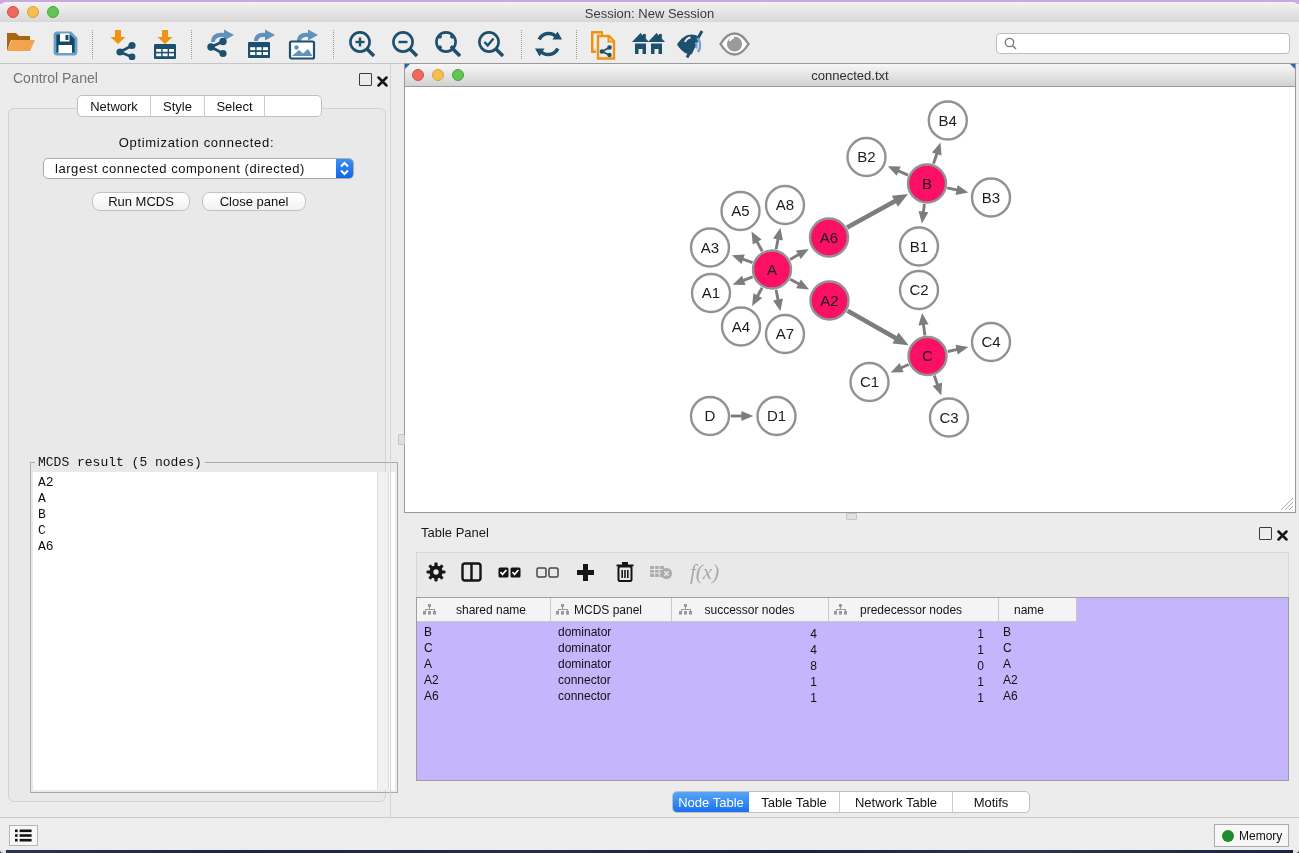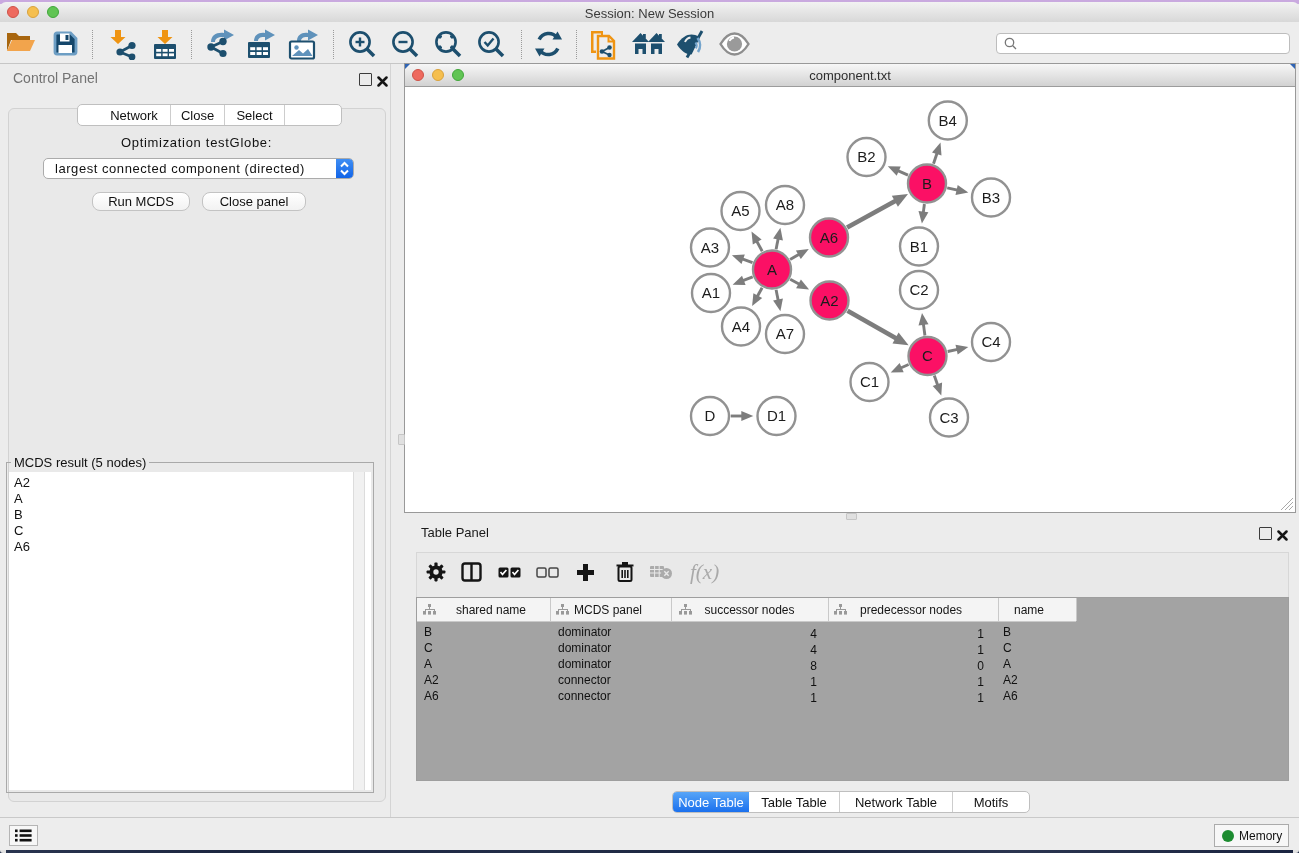--- a/index.html
+++ b/index.html
@@ -177,58 +177,58 @@
 <div class="abs" style="left:0;top:64px;width:393px;height:753px;">
   <div class="abs" style="left:13px;top:6px;font-size:14px;color:#737373;">Control Panel</div>
   <div class="winbtn" style="left:359px;top:9px;"></div>
   <div class="abs" style="left:377px;top:9px;"><svg width="11" height="11" viewBox="0 0 11 11">
         <path d="M1.5 1.5 L9.5 9.5 M9.5 1.5 L1.5 9.5" stroke="#151515" stroke-width="2.5" stroke-linecap="round"></path>
       </svg></div>
 
   <div class="abs" style="left:8px;top:44px;width:376px;height:692px;background:#e9e9e9;
        border:1px solid #d2d2d2;border-radius:6px;"></div>
 
-  <div class="seg" style="left:77px;top:40px;width:243px;height:20px;padding-left:20px;">
+  <div class="seg" style="left:77px;top:31px;width:243px;height:20px;">
     <div style="width:72px;">Network</div>
-    <div style="width:53px;">Close</div>
+    <div style="width:53px;">Style</div>
     <div style="width:59px;">Select</div>
     <div class="on" style="flex:1;margin-top:23px;">MCDS</div>
   </div>
-  <div class="abs" style="left:0;top:71px;width:393px;text-align:center;font-size:13px;letter-spacing:0.7px;color:#111;">Optimization testGlobe:</div>
+  <div class="abs" style="left:0;top:71px;width:393px;text-align:center;font-size:13px;letter-spacing:0.7px;color:#111;">Optimization connected:</div>
 
   <div class="abs" style="left:43px;top:94px;width:309px;height:19px;background:#fff;border:1px solid #ababab;border-radius:5px;">
     <div style="position:absolute;left:11px;top:2px;font-size:13px;letter-spacing:0.55px;color:#111;">largest connected component (directed)</div>
     <div style="position:absolute;right:0;top:0;width:17px;height:19px;border-radius:0 4px 4px 0;
          background:linear-gradient(#3f8ef3,#1164e8);">
       <svg width="17" height="19">
           <path d="M5 7.5 L8.5 4 L12 7.5 M5 11.5 L8.5 15 L12 11.5" fill="none" stroke="#fff" stroke-width="2"></path>
         </svg>
     </div>
   </div>
   <div class="btn" style="left:92px;top:128px;width:96px;height:16px;padding-top:1px;">Run MCDS</div>
   <div class="btn" style="left:202px;top:128px;width:102px;height:16px;padding-top:1px;">Close panel</div>
 
-  <fieldset style="position:absolute;left:6px;top:391px;width:366px;height:336px;margin:0;padding:0;
-       border:1px solid #a9a9a9;border-radius:0;">
+  <fieldset style="position:absolute;left:30px;top:391px;width:366px;height:336px;margin:0;padding:0;
+       border:1px solid #a9a9a9;border-radius:0;font-family:Liberation Mono, monospace;">
     <legend style="font-size:13px;color:#111;margin-left:4px;padding:0 3px;">MCDS result (5 nodes)</legend>
     <div style="position:absolute;left:2px;top:2px;right:2px;bottom:2px;background:#fff;
          font-size:13px;color:#111;line-height:16px;padding:3px 0 0 5px;">A2<br>A<br>B<br>C<br>A6</div>
     <div style="position:absolute;right:8px;top:2px;width:10px;bottom:2px;background:#f1f1f1;
          border-left:1px solid #dcdcdc;border-right:1px solid #dcdcdc;"></div>
   </fieldset>
 </div>
 
 <div class="abs" style="left:404px;top:63px;width:892px;height:450px;border:1px solid #999;
      box-sizing:border-box;background:#fff;">
   <div style="position:absolute;left:0;top:0;right:0;height:22px;
        background:linear-gradient(#f7f7f7,#d2d2d2);border-bottom:1px solid #9c9c9c;">
     <div class="light" style="left:7px;top:4.5px;background:#ee6a5f;border:1px solid #ce5248;box-sizing:border-box;"></div>
     <div class="light" style="left:27px;top:4.5px;background:#f5bf4f;border:1px solid #d9a23c;box-sizing:border-box;"></div>
     <div class="light" style="left:47px;top:4.5px;background:#61c454;border:1px solid #41a73b;box-sizing:border-box;"></div>
-    <div style="text-align:center;font-size:13px;color:#2e2e2e;padding-top:4px;">component.txt</div>
+    <div style="text-align:center;font-size:13px;color:#2e2e2e;padding-top:4px;">connected.txt</div>
     <div style="position:absolute;left:0;top:0;width:0;height:0;border-top:5px solid #2f64b5;border-right:5px solid transparent;"></div>
     <div style="position:absolute;right:0;top:0;width:0;height:0;border-top:5px solid #2f64b5;border-left:5px solid transparent;"></div>
   </div>
   <svg width="14" height="14" style="position:absolute;right:1px;bottom:1px;">
     <g stroke="#aaa" stroke-width="1">
         <line x1="1" y1="13" x2="13" y2="1"></line>
         <line x1="5" y1="13" x2="13" y2="5"></line>
         <line x1="9" y1="13" x2="13" y2="9"></line>
       </g>
   </svg>
@@ -373,21 +373,21 @@
     <line x1="1" y1="4.5" x2="15" y2="4.5" stroke="#e9e9e9" stroke-width="1"></line>
     <line x1="1" y1="8" x2="15" y2="8" stroke="#e9e9e9" stroke-width="1"></line>
     <line x1="5.6" y1="1" x2="5.6" y2="12" stroke="#e9e9e9" stroke-width="1"></line>
     <line x1="10.2" y1="1" x2="10.2" y2="12" stroke="#e9e9e9" stroke-width="1"></line>
     <circle cx="17.5" cy="8.5" r="5.5" fill="#ababab"></circle>
     <path d="M15.3 6.3 l4.4 4.4 M19.7 6.3 l-4.4 4.4" stroke="#e9e9e9" stroke-width="1.4"></path>
   </svg>
   <div class="abs" style="left:286px;top:40px;width:40px;font-size:21px;color:#a9a9a9;
        font-family:'Liberation Serif',serif;font-style:italic;">f(x)</div>
 
-  <div class="abs" style="left:12px;top:77px;width:873px;height:184px;background:#a3a3a3;border:1px solid #9e9e9e;box-sizing:border-box;">
+  <div class="abs" style="left:12px;top:77px;width:873px;height:184px;background:#c4b5fd;border:1px solid #9e9e9e;box-sizing:border-box;">
 
     <div style="position:absolute;left:0;top:0;width:659px;height:23px;background:#f4f4f4;
          border-bottom:1px solid #c9c9c9;">
       <div style="position:absolute;left:133px;top:0;height:23px;border-left:1px solid #c9c9c9;"></div>
       <div style="position:absolute;left:254px;top:0;height:23px;border-left:1px solid #c9c9c9;"></div>
       <div style="position:absolute;left:411px;top:0;height:23px;border-left:1px solid #c9c9c9;"></div>
       <div style="position:absolute;left:581px;top:0;height:23px;border-left:1px solid #c9c9c9;"></div>
       <div style="position:absolute;left:659px;top:0;height:23px;border-left:1px solid #c9c9c9;"></div>
       <div class="hicon" style="left:6px;"></div>
       <div class="hicon" style="left:139px;"></div>

